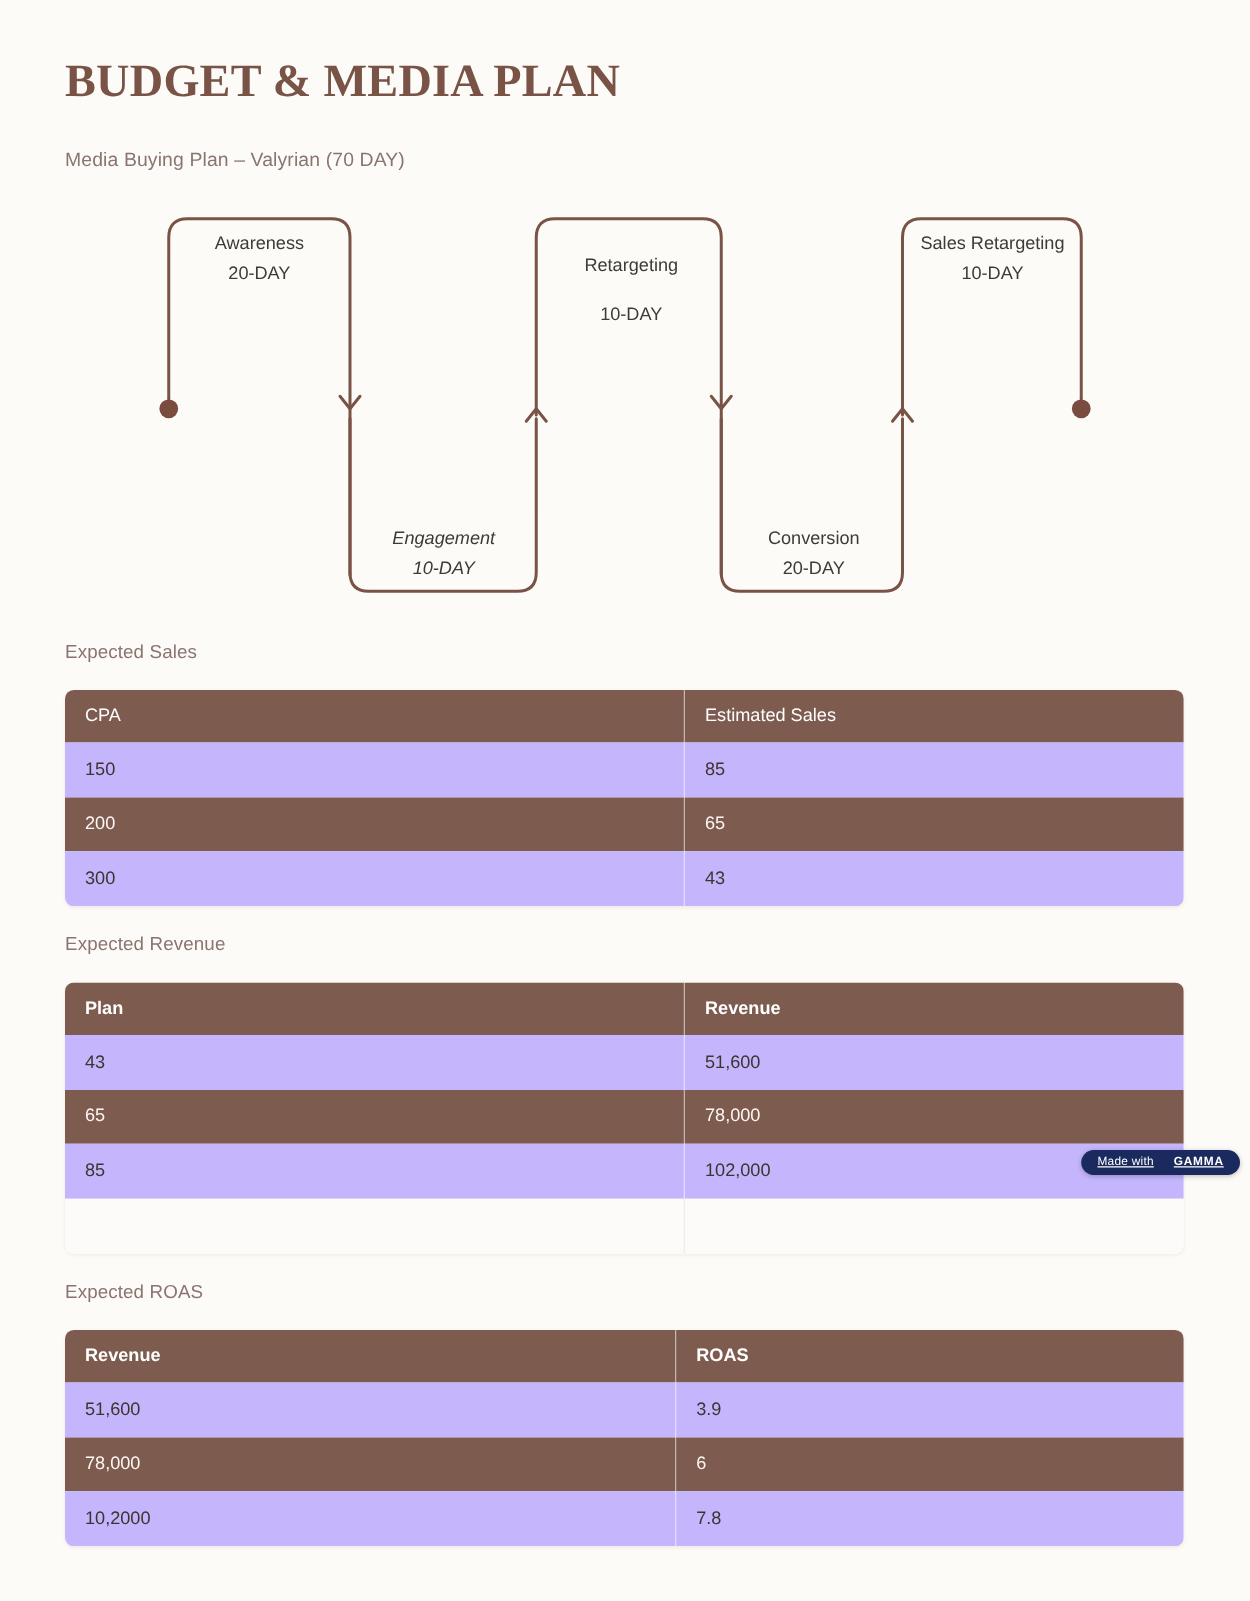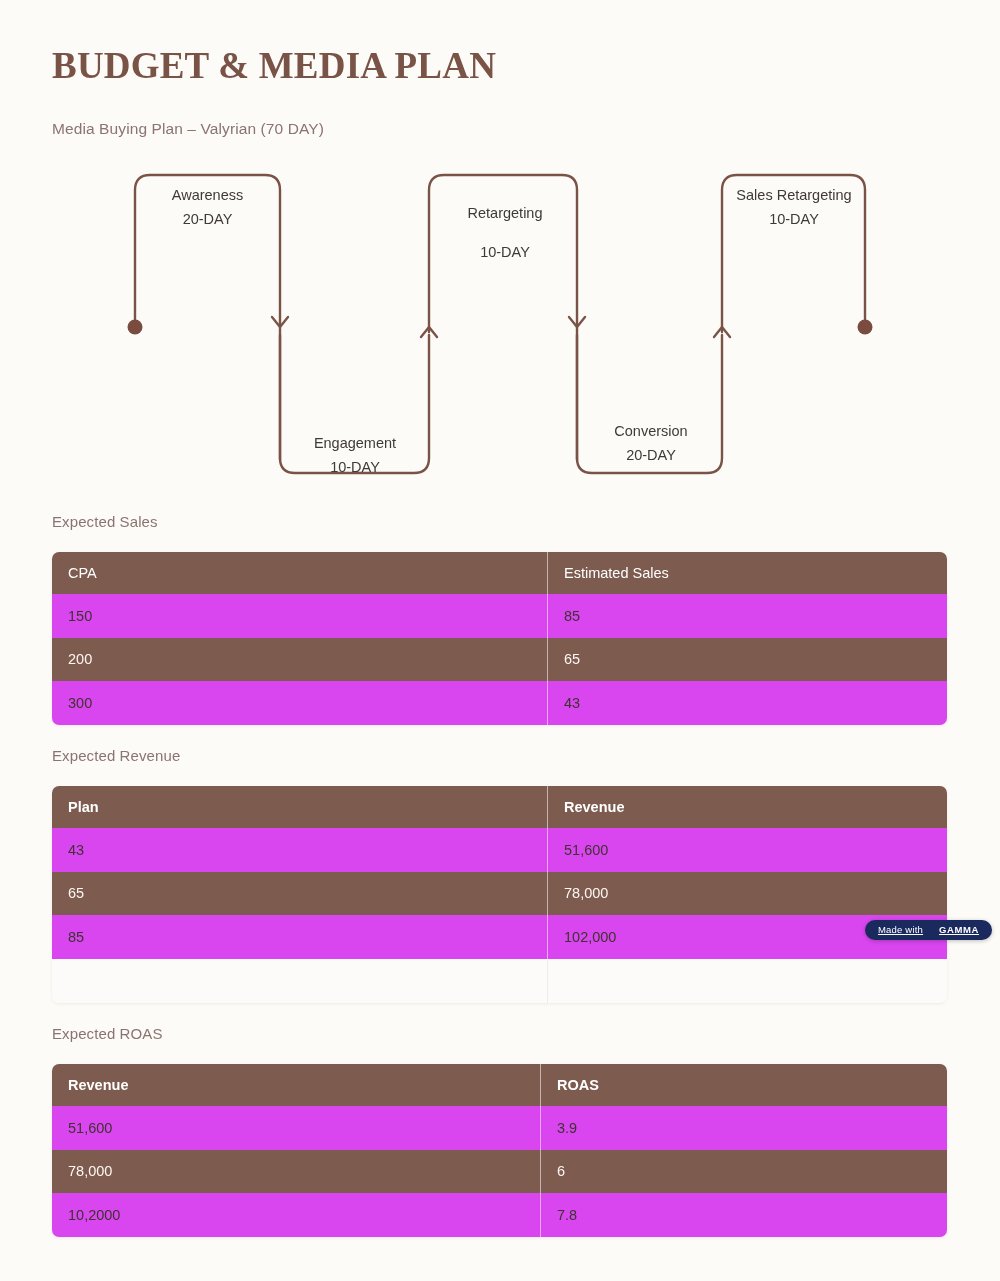--- a/index.html
+++ b/index.html
@@ -69,21 +69,21 @@
 
   .lbl-awareness   { left: 145px; top: 28px; width: 125px; }
   .lbl-awareness .ln2 { margin-top: 9px; }
 
   .lbl-retargeting { left: 440px; top: 46px; width: 130px; }
   .lbl-retargeting .ln2 { margin-top: 24px; }
 
   .lbl-salesret    { left: 718px; top: 28px; width: 152px; }
   .lbl-salesret .ln2 { margin-top: 9px; }
 
-  .lbl-engagement  { left: 290px; top: 276px; width: 130px; }
+  .lbl-engagement  { left: 290px; top: 264px; width: 130px; font-style: italic; }
   .lbl-engagement .ln2 { margin-top: 9px; }
 
   .lbl-conversion  { left: 586px; top: 264px; width: 130px; }
   .lbl-conversion .ln2 { margin-top: 9px; }
 
   
   .section-label {
     position: absolute;
     left: 52px;
     font-size: 15px;
@@ -114,21 +114,21 @@
 
   .c1 { flex: 0 0 448px; }
   .c2 { flex: 1 1 auto; border-left: 1px solid rgba(255,255,255,0.55); margin-left: 47px; }
 
   .roas-c1 { flex: 0 0 441px; }
 
   .row.hdr  { background: #7d5b4f; }
   .row.hdr .cell { color: #ffffff; }
   .row.hdr.bold .cell { font-weight: 700; }
 
-  .row.light { background: #d946ef; justify-content: flex-end; }
+  .row.light { background: #c4b5fd; justify-content: flex-end; }
   .row.light .cell { color: #3f3330; }
 
   .row.dark  { background: #7d5b4f; }
   .row.dark .cell { color: #fdf6f2; }
 
   .row.blank { background: #fdfbfa; height: 44px; }
 
   
   .gamma-badge {
     position: absolute;

